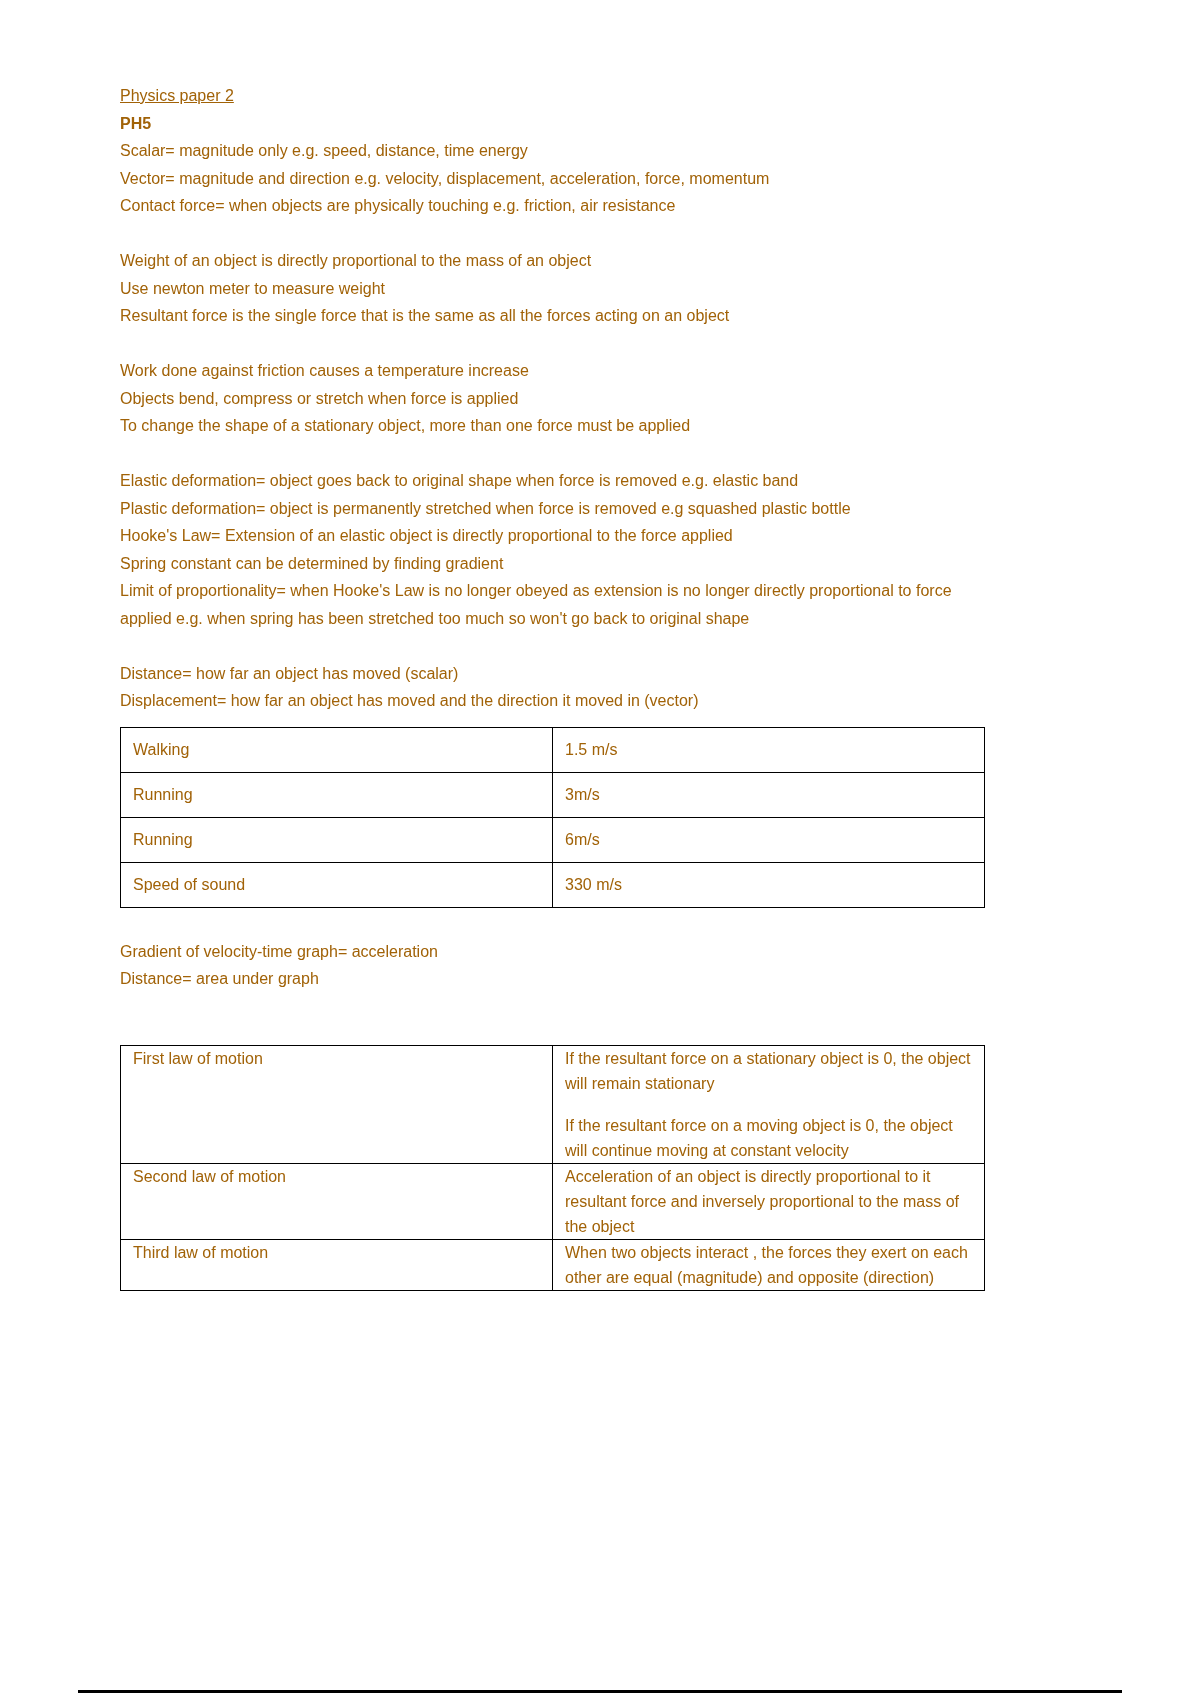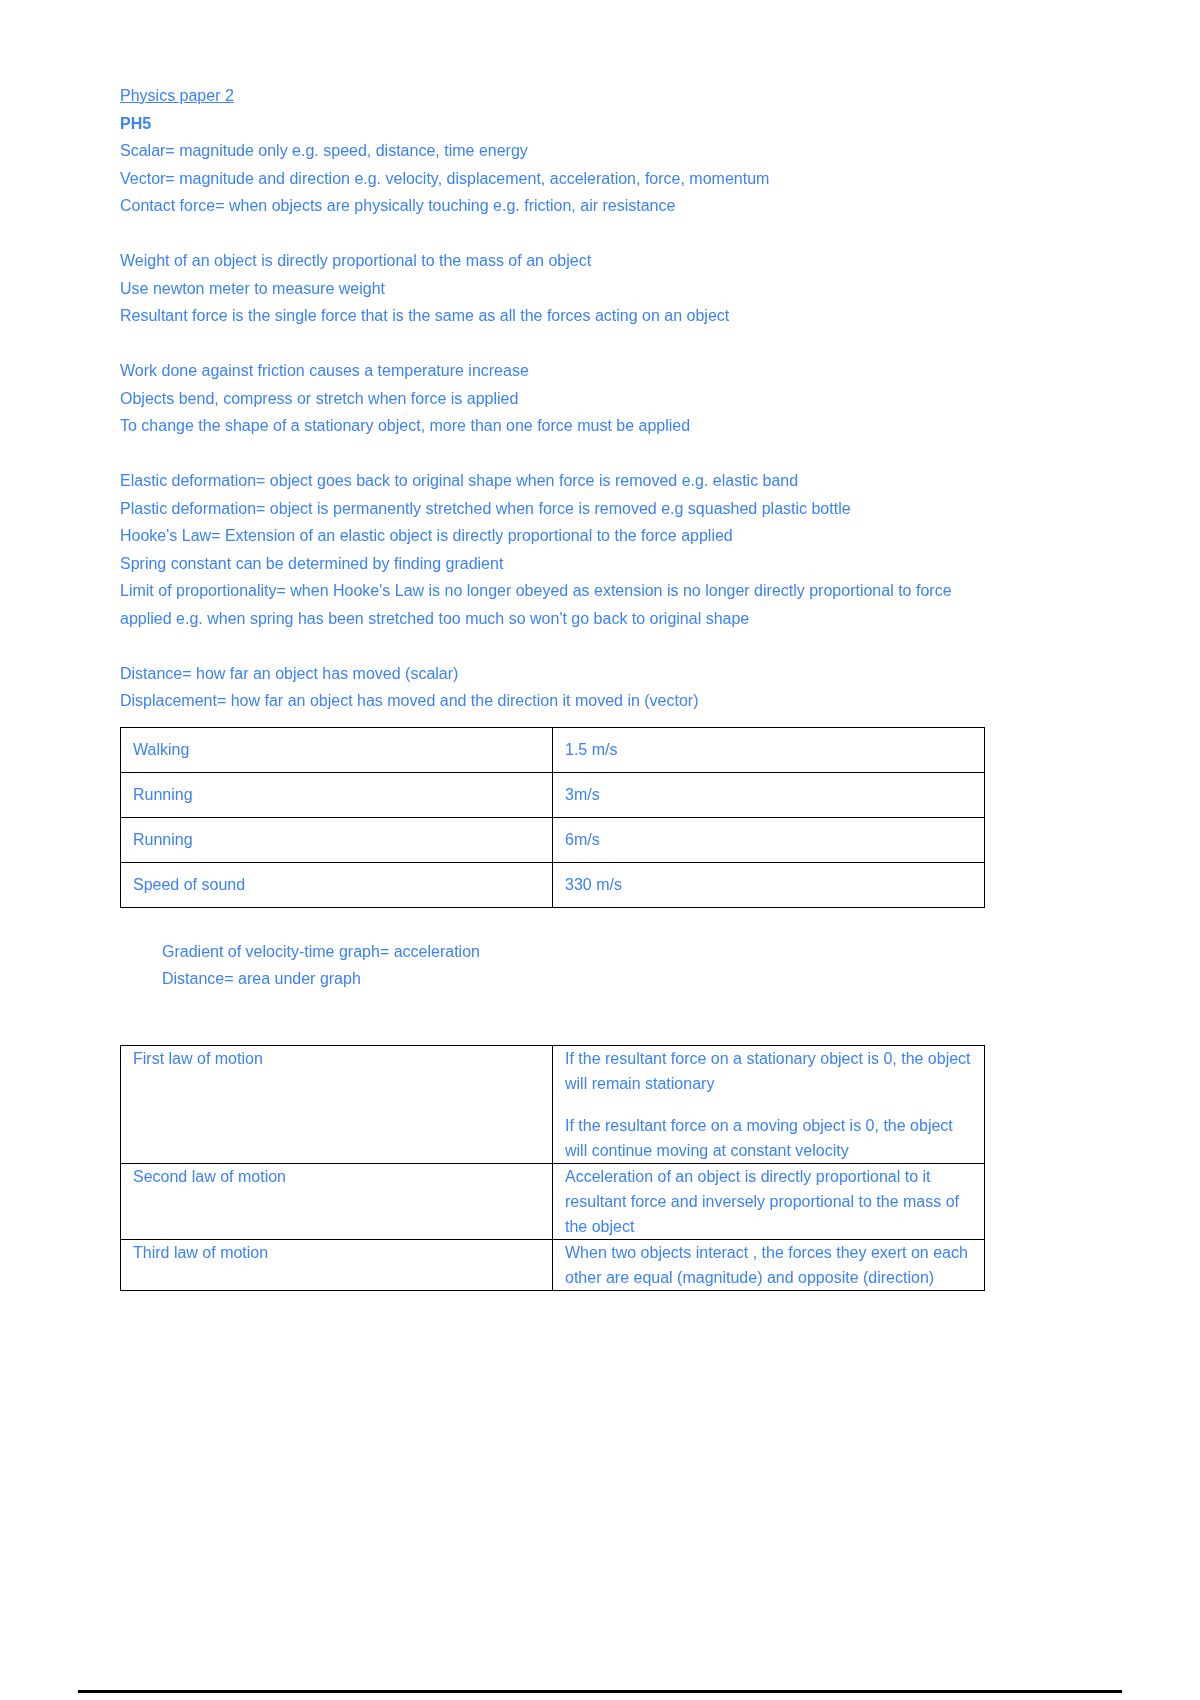--- a/index.html
+++ b/index.html
@@ -5,21 +5,21 @@
   html, body {
     margin: 0;
     padding: 0;
     background: #ffffff;
   }
   .page {
     position: relative;
     width: 1200px;
     height: 1700px;
     background: #ffffff;
-    color: #3b82f6;
+    color: #a16207;
     font-family: "Liberation Sans", sans-serif;
     font-size: 16px;
     line-height: 27.5px;
     box-sizing: border-box;
     padding: 82px 215px 0 120px;
     overflow: hidden;
   }
   .doc-title {
     text-decoration: underline;
   }
@@ -45,21 +45,20 @@
     margin-top: 12px;
   }
   table.speed-table td {
     height: 44px;
     vertical-align: middle;
     padding: 0 12px;
     line-height: 22px;
   }
   .graph-notes {
     margin-top: 30px;
-    margin-left: 42px;
   }
   table.laws-table {
     margin-top: 52px;
   }
   table.laws-table td {
     vertical-align: top;
     padding: 0 12px;
     line-height: 25px;
   }
   table.laws-table td p {

